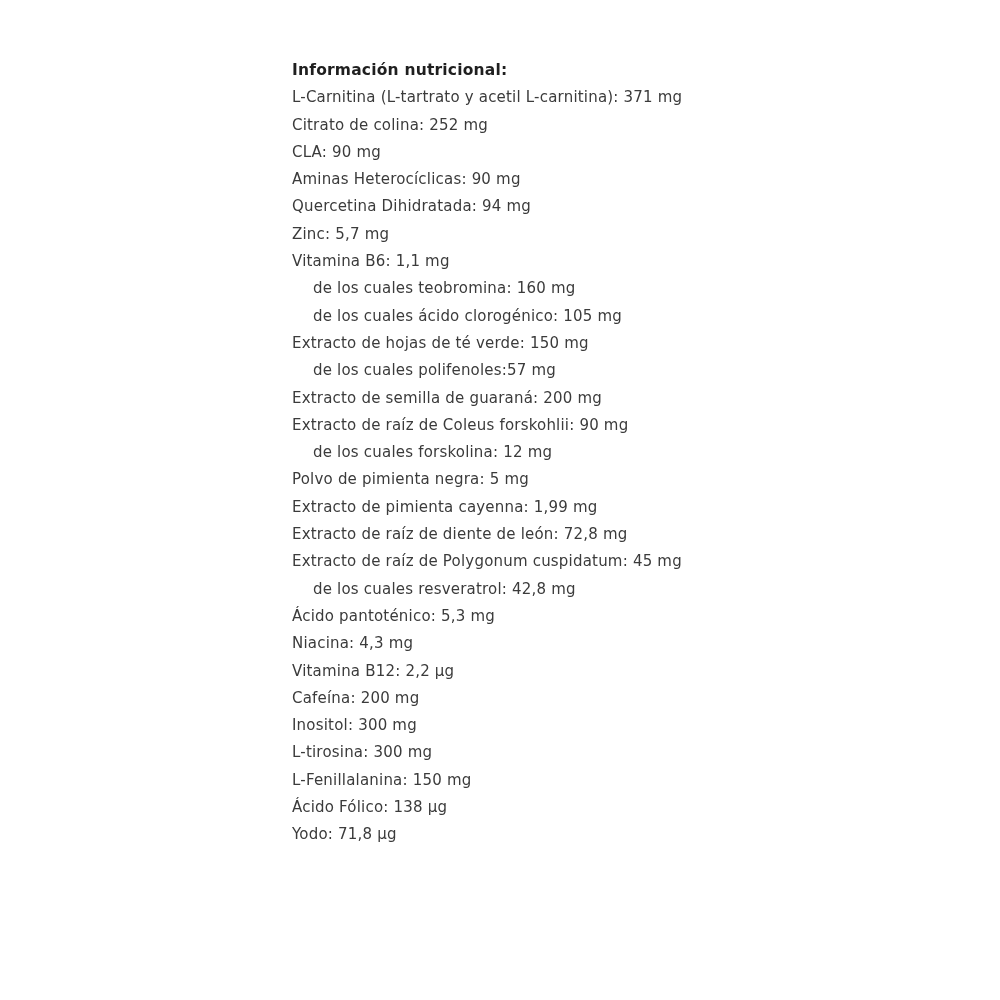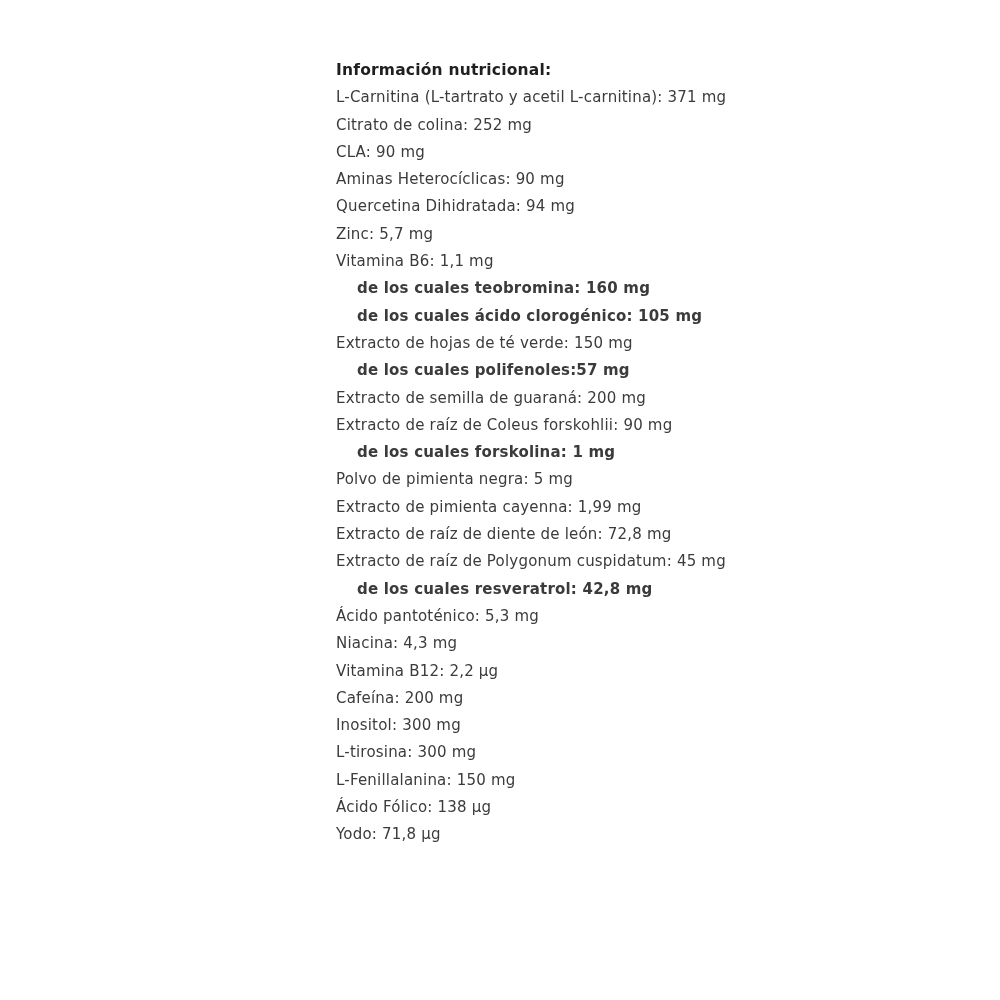--- a/index.html
+++ b/index.html
@@ -13,34 +13,32 @@
   .label-block {
     position: absolute;
     left: 292px;
     top: 57px;
     width: 620px;
     font-family: "DejaVu Sans", "Liberation Sans", sans-serif;
     color: #3b3b3b;
     font-size: 15px;
     line-height: 27.3px;
     letter-spacing: 0.2px;
-    margin-left: 44px;
   }
   .label-title {
     font-weight: bold;
     color: #1f1f1f;
     font-size: 15.5px;
     line-height: 27.3px;
   }
   .line {
     white-space: pre;
   }
   .line.indent {
     padding-left: 21px;
-    font-weight: bold;
   }
 </style>
 </head>
 <body>
 
 <div class="label-block">
   <div class="label-title">Información nutricional:</div>
   <div>
       <div class="line">L-Carnitina (L-tartrato y acetil L-carnitina): 371 mg</div>
       <div class="line">Citrato de colina: 252 mg</div>
@@ -48,21 +46,21 @@
       <div class="line">Aminas Heterocíclicas: 90 mg</div>
       <div class="line">Quercetina Dihidratada: 94 mg</div>
       <div class="line">Zinc: 5,7 mg</div>
       <div class="line">Vitamina B6: 1,1 mg</div>
       <div class="line indent">de los cuales teobromina: 160 mg</div>
       <div class="line indent">de los cuales ácido clorogénico: 105 mg</div>
       <div class="line">Extracto de hojas de té verde: 150 mg</div>
       <div class="line indent">de los cuales polifenoles:57 mg</div>
       <div class="line">Extracto de semilla de guaraná: 200 mg</div>
       <div class="line">Extracto de raíz de Coleus forskohlii: 90 mg</div>
-      <div class="line indent">de los cuales forskolina: 1 mg</div>
+      <div class="line indent">de los cuales forskolina: 12 mg</div>
       <div class="line">Polvo de pimienta negra: 5 mg</div>
       <div class="line">Extracto de pimienta cayenna: 1,99 mg</div>
       <div class="line">Extracto de raíz de diente de león: 72,8 mg</div>
       <div class="line">Extracto de raíz de Polygonum cuspidatum: 45 mg</div>
       <div class="line indent">de los cuales resveratrol: 42,8 mg</div>
       <div class="line">Ácido pantoténico: 5,3 mg</div>
       <div class="line">Niacina: 4,3 mg</div>
       <div class="line">Vitamina B12: 2,2 µg</div>
       <div class="line">Cafeína: 200 mg</div>
       <div class="line">Inositol: 300 mg</div>

